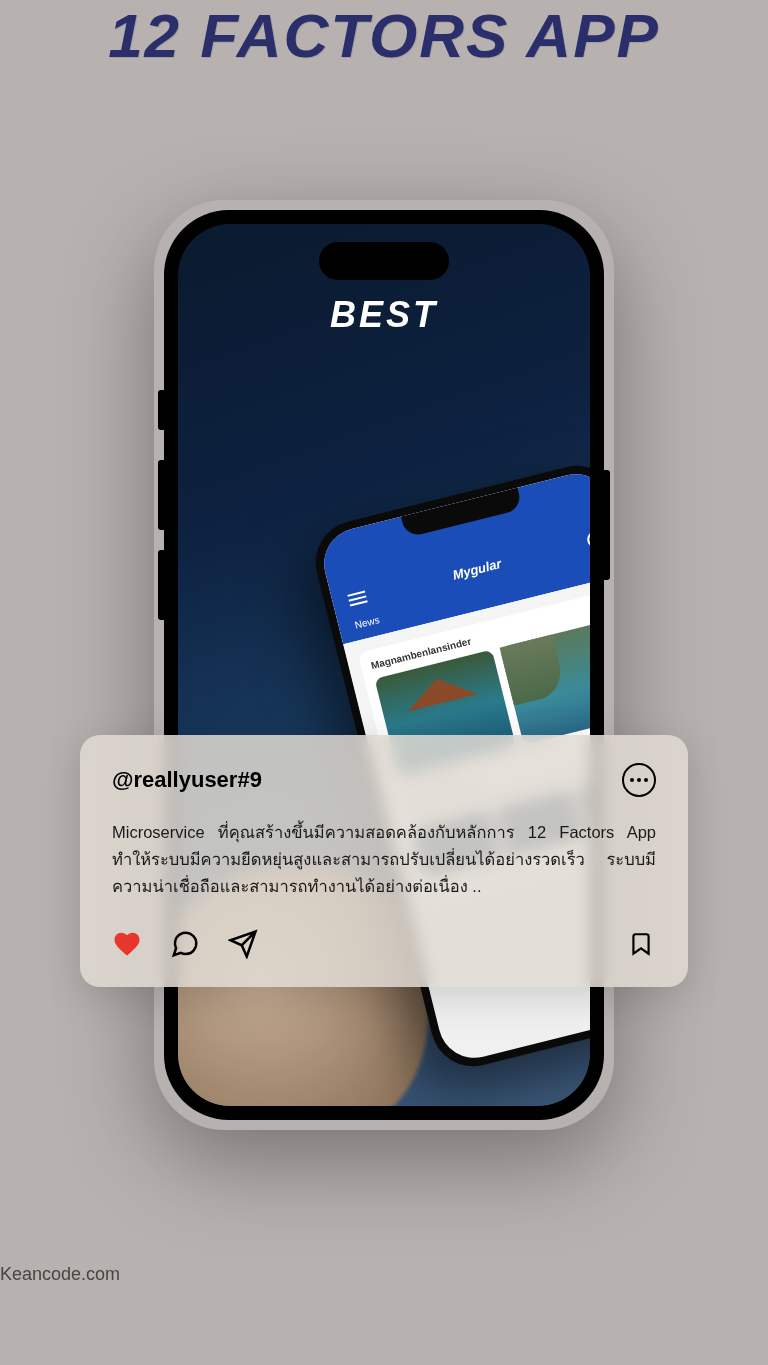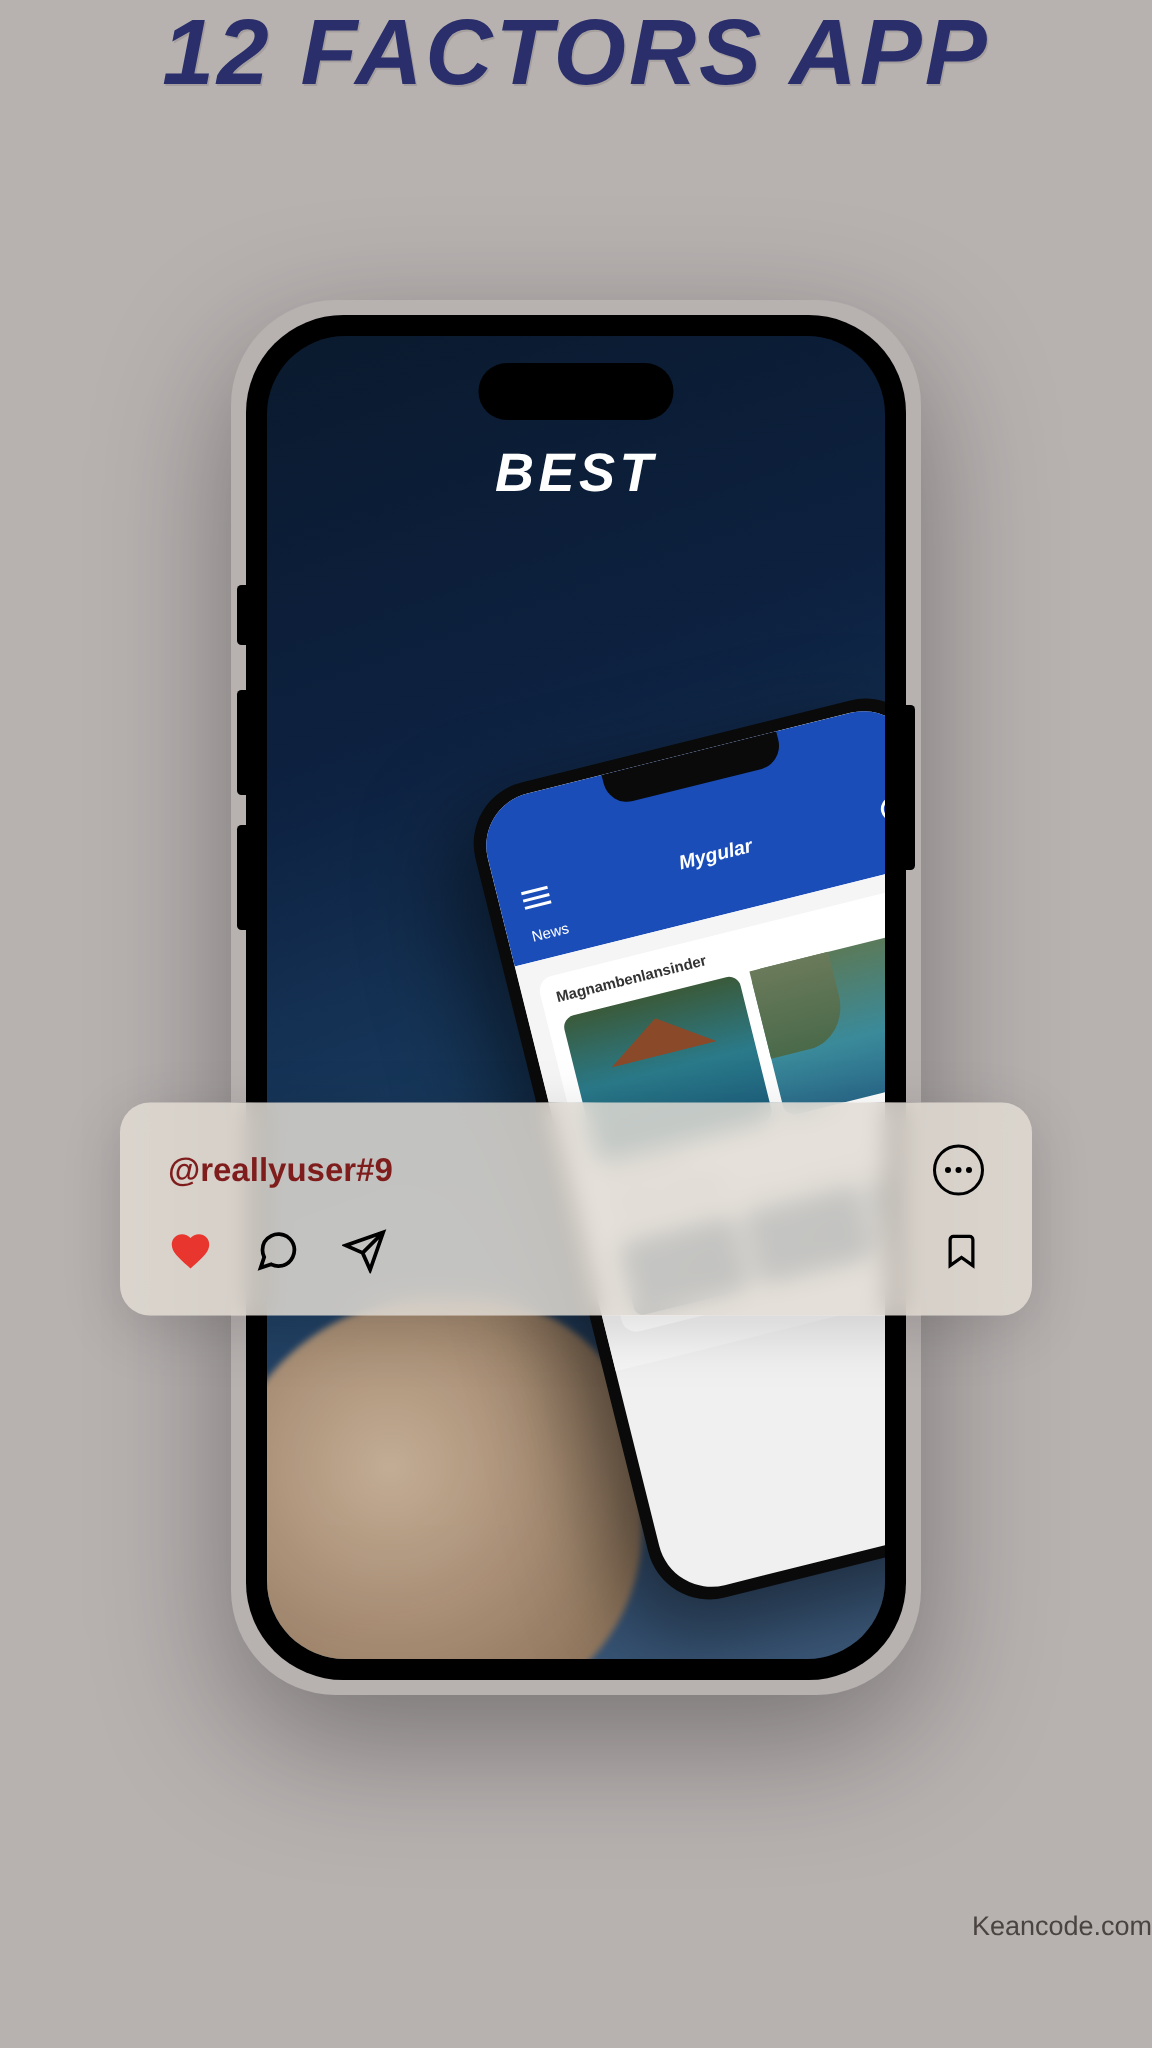--- a/index.html
+++ b/index.html
@@ -352,21 +352,21 @@
     .post-header {
       display: flex;
       justify-content: space-between;
       align-items: center;
       margin-bottom: 22px;
     }
 
     .post-username {
       font-size: 22px;
       font-weight: 700;
-      color: #7f1d1d;
+      color: #000000;
     }
 
     .more-icon {
       width: 34px;
       height: 34px;
       border: 2.5px solid #000;
       border-radius: 50%;
       display: flex;
       align-items: center;
       justify-content: center;
@@ -405,24 +405,24 @@
     .comment-icon svg, .share-icon svg, .bookmark-icon svg {
       fill: none;
       stroke: #000;
       stroke-width: 2;
     }
 
     .spacer { flex: 1; }
 
     .footer {
       position: absolute;
-      bottom: 70px;
+      bottom: 80px;
       left: 0;
       right: 0;
-      text-align: right;
+      text-align: left;
       font-size: 18px;
       color: #4a4440;
     }
   </style>
 </head>
 <body>
 
 <h1 class="page-title">12 FACTORS APP</h1>
 
 <div class="phone-container">
@@ -486,20 +486,21 @@
 
 <div class="post-card">
   <div class="post-header">
     <div class="post-username">@reallyuser#9</div>
     <div class="more-icon">
       <span></span>
         <span></span>
         <span></span>
     </div>
   </div>
+  <div class="post-body">Microservice ที่คุณสร้างขึ้นมีความสอดคล้องกับหลักการ 12 Factors App ทำให้ระบบมีความยืดหยุ่นสูงและสามารถปรับเปลี่ยนได้อย่างรวดเร็ว   ระบบมีความน่าเชื่อถือและสามารถทำงานได้อย่างต่อเนื่อง ..</div>
   <div class="post-actions">
     <div class="action-icon heart-icon">
       <svg width="30" height="30" viewBox="0 0 24 24">
           <path d="M12 21.35l-1.45-1.32C5.4 15.36 2 12.28 2 8.5 2 5.42 4.42 3 7.5 3c1.74 0 3.41.81 4.5 2.09C13.09 3.81 14.76 3 16.5 3 19.58 3 22 5.42 22 8.5c0 3.78-3.4 6.86-8.55 11.54L12 21.35z"></path>
         </svg>
     </div>
     <div class="action-icon comment-icon">
       <svg width="30" height="30" viewBox="0 0 24 24">
           <path d="M21 11.5a8.38 8.38 0 0 1-.9 3.8 8.5 8.5 0 0 1-7.6 4.7 8.38 8.38 0 0 1-3.8-.9L3 21l1.9-5.7a8.38 8.38 0 0 1-.9-3.8 8.5 8.5 0 0 1 4.7-7.6 8.38 8.38 0 0 1 3.8-.9h.5a8.48 8.48 0 0 1 8 8v.5z"></path>
         </svg>

